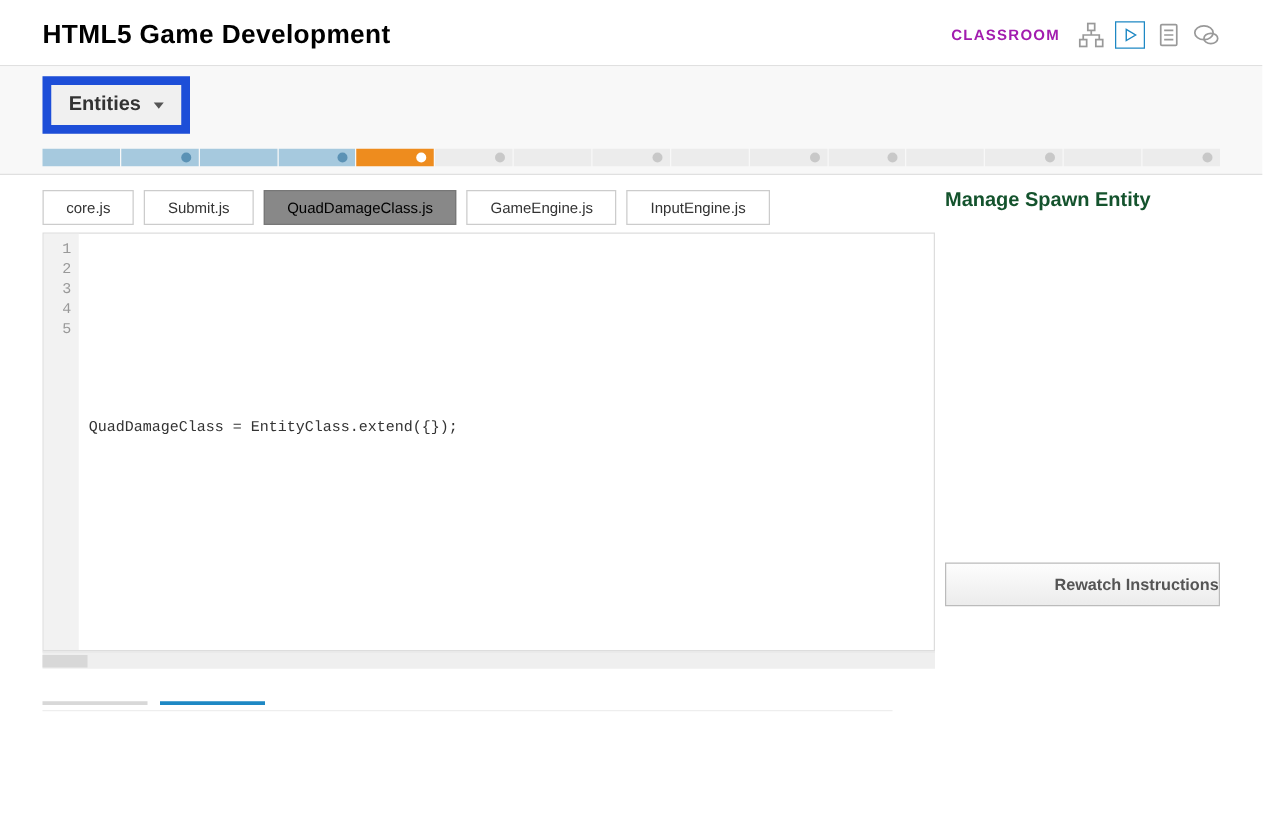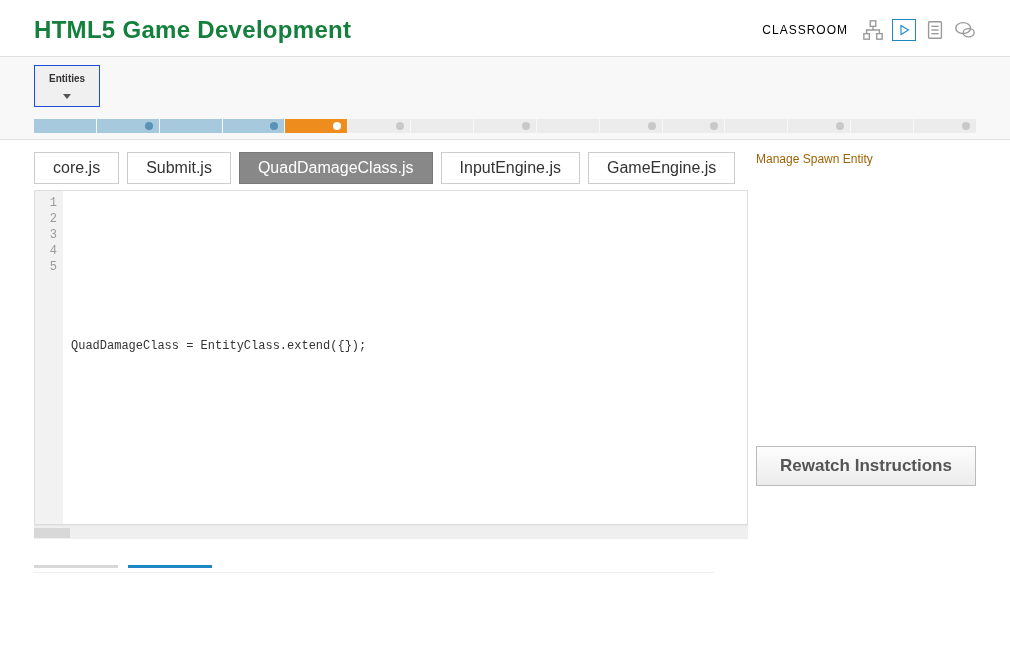--- a/index.html
+++ b/index.html
@@ -1,55 +1,55 @@
 <!DOCTYPE html>
 <html><head>
 <meta charset="utf-8">
 <style>
   * { box-sizing: border-box; margin: 0; padding: 0; }
   body { font-family: "Helvetica Neue", Arial, sans-serif; font-size: 13px; color: #333; background: #fff; width: 1010px; }
   
   .header { display: flex; justify-content: space-between; align-items: center; padding: 16px 34px 12px 34px; border-bottom: 1px solid #e0e0e0; }
-  .header-title { font-size: 24px; font-weight: bold; color: #15803d; letter-spacing: 0.3px; text-align: center; }
+  .header-title { font-size: 21px; font-weight: bold; color: #000000; letter-spacing: 0.3px; text-align: center; }
   .header-right { display: flex; align-items: center; gap: 14px; }
-  .classroom-link { color: #000000; font-size: 12px; letter-spacing: 1px; font-weight: 400; }
+  .classroom-link { color: #a21caf; font-size: 12px; letter-spacing: 1px; font-weight: 700; }
   .icon-row { display: flex; gap: 8px; align-items: center; }
   .icon { width: 22px; height: 22px; display: flex; align-items: center; justify-content: center; stroke: #999; fill: none; stroke-width: 1.5; }
   .icon.boxed { border: 1px solid #1e88c4; stroke: #1e88c4; padding: 2px; width: 24px; height: 22px; }
 
   .subheader { background: #f8f8f8; padding: 8px 34px 6px 34px; border-bottom: 1px solid #e0e0e0; }
-  .dropdown-btn { display: inline-flex; align-items: center; gap: 10px; padding: 7px 14px; background: #f0f0f0; border: 1px solid #1d4ed8; font-size: 10px; font-weight: bold; cursor: pointer; flex-direction: column; }
+  .dropdown-btn { display: inline-flex; align-items: center; gap: 10px; padding: 7px 14px; background: #f0f0f0; border: 7px solid #1d4ed8; font-size: 16px; font-weight: bold; cursor: pointer; }
   .caret-down { width: 0; height: 0; border-left: 4px solid transparent; border-right: 4px solid transparent; border-top: 5px solid #555; }
 
   .progress-row { display: flex; margin-top: 12px; gap: 1px; }
   .progress-seg { flex: 1; height: 14px; background: #ececec; position: relative; }
   .progress-seg.done { background: #a6c9de; }
   .progress-seg.current { background: #ee8c1e; }
   .progress-seg .dot { position: absolute; right: 6px; top: 3px; width: 8px; height: 8px; border-radius: 50%; background: rgba(0,0,0,0.15); }
   .progress-seg.done .dot { background: #5b92b5; }
   .progress-seg.current .dot { background: #fff; }
 
   .main { display: flex; padding: 6px 34px 0 34px; gap: 8px; }
   .left-col { flex: 1; }
   .right-col { width: 220px; padding-top: 6px; }
 
   .tabs { display: flex; flex-wrap: wrap; gap: 8px; padding: 6px 0; }
-  .tab { padding: 6px 18px; border: 1px solid #ccc; background: #fff; font-size: 16px; cursor: pointer; color: #333; }
-  .tab.active { background: #888; color: #ffffff; border-color: #777; text-align: right; }
+  .tab { padding: 6px 18px; border: 1px solid #ccc; background: #fff; font-size: 12px; cursor: pointer; color: #333; }
+  .tab.active { background: #888; color: #000000; border-color: #777; text-align: right; }
 
   .editor { border: 1px solid #ddd; height: 335px; display: flex; font-family: Consolas, "Courier New", monospace; font-size: 12px; line-height: 16px; background: #fff; }
   .gutter { width: 28px; background: #f2f2f2; color: #999; text-align: right; padding: 4px 6px 4px 0; user-select: none; }
   .gutter div { height: 16px; }
   .code { padding: 4px 8px; white-space: pre; color: #333; flex: 1; }
   .code div { height: 16px; margin-top: 37px; }
   .scrollbar-x { height: 14px; background: #efefef; margin-top: 0; position: relative; border-top: 1px solid #e6e6e6; }
   .scroll-thumb { position: absolute; left: 0; top: 2px; height: 10px; width: 36px; background: #d8d8d8; }
 
-  .right-title { font-size: 12px; font-weight: normal; color: #a16207; margin-bottom: 280px; }
-  .btn { display: block; width: 100%; padding: 9px 0; text-align: center; font-size: 17px; font-weight: bold; border: 1px solid #bbb; background: linear-gradient(#fdfdfd,#ececec); cursor: pointer; margin-bottom: 0; color: #555; }
+  .right-title { font-size: 16px; font-weight: bold; color: #14532d; margin-bottom: 280px; }
+  .btn { display: block; width: 100%; padding: 9px 0; text-align: right; font-size: 13px; font-weight: bold; border: 1px solid #bbb; background: linear-gradient(#fdfdfd,#ececec); cursor: pointer; margin-bottom: 0; color: #555; }
   .btn.primary { background: linear-gradient(#f49a2e,#e67e12); border-color: #c96a0c; color: #fff; }
 
   .bottom-tabs { margin: 26px 34px 0 0; display: flex; gap: 10px; }
   .bottom-tab { width: 84px; height: 3px; background: #d8d8d8; }
   .bottom-tab.active { background: #1e88c4; }
   .bottom-area { border-top: 1px solid #eee; height: 80px; margin: 4px 34px 0 0; }
 </style>
 </head>
 <body>
 
@@ -130,22 +130,22 @@
       </div>
     </div>
 </div>
 
 <div class="main">
   <div class="left-col">
     <div class="tabs" id="tabs">
         <div class="tab">core.js</div>
         <div class="tab">Submit.js</div>
         <div class="tab active">QuadDamageClass.js</div>
+        <div class="tab">GameEngine.js</div>
         <div class="tab">InputEngine.js</div>
-        <div class="tab">GameEngine.js</div>
       </div>
     <div class="editor">
       <div class="gutter" id="gutter">
           <div>1</div>
           <div>2</div>
           <div>3</div>
           <div>4</div>
           <div>5</div>
         </div>
       <div class="code" id="code"><div></div><div></div><div>QuadDamageClass = EntityClass.extend({});</div><div></div><div></div></div>

